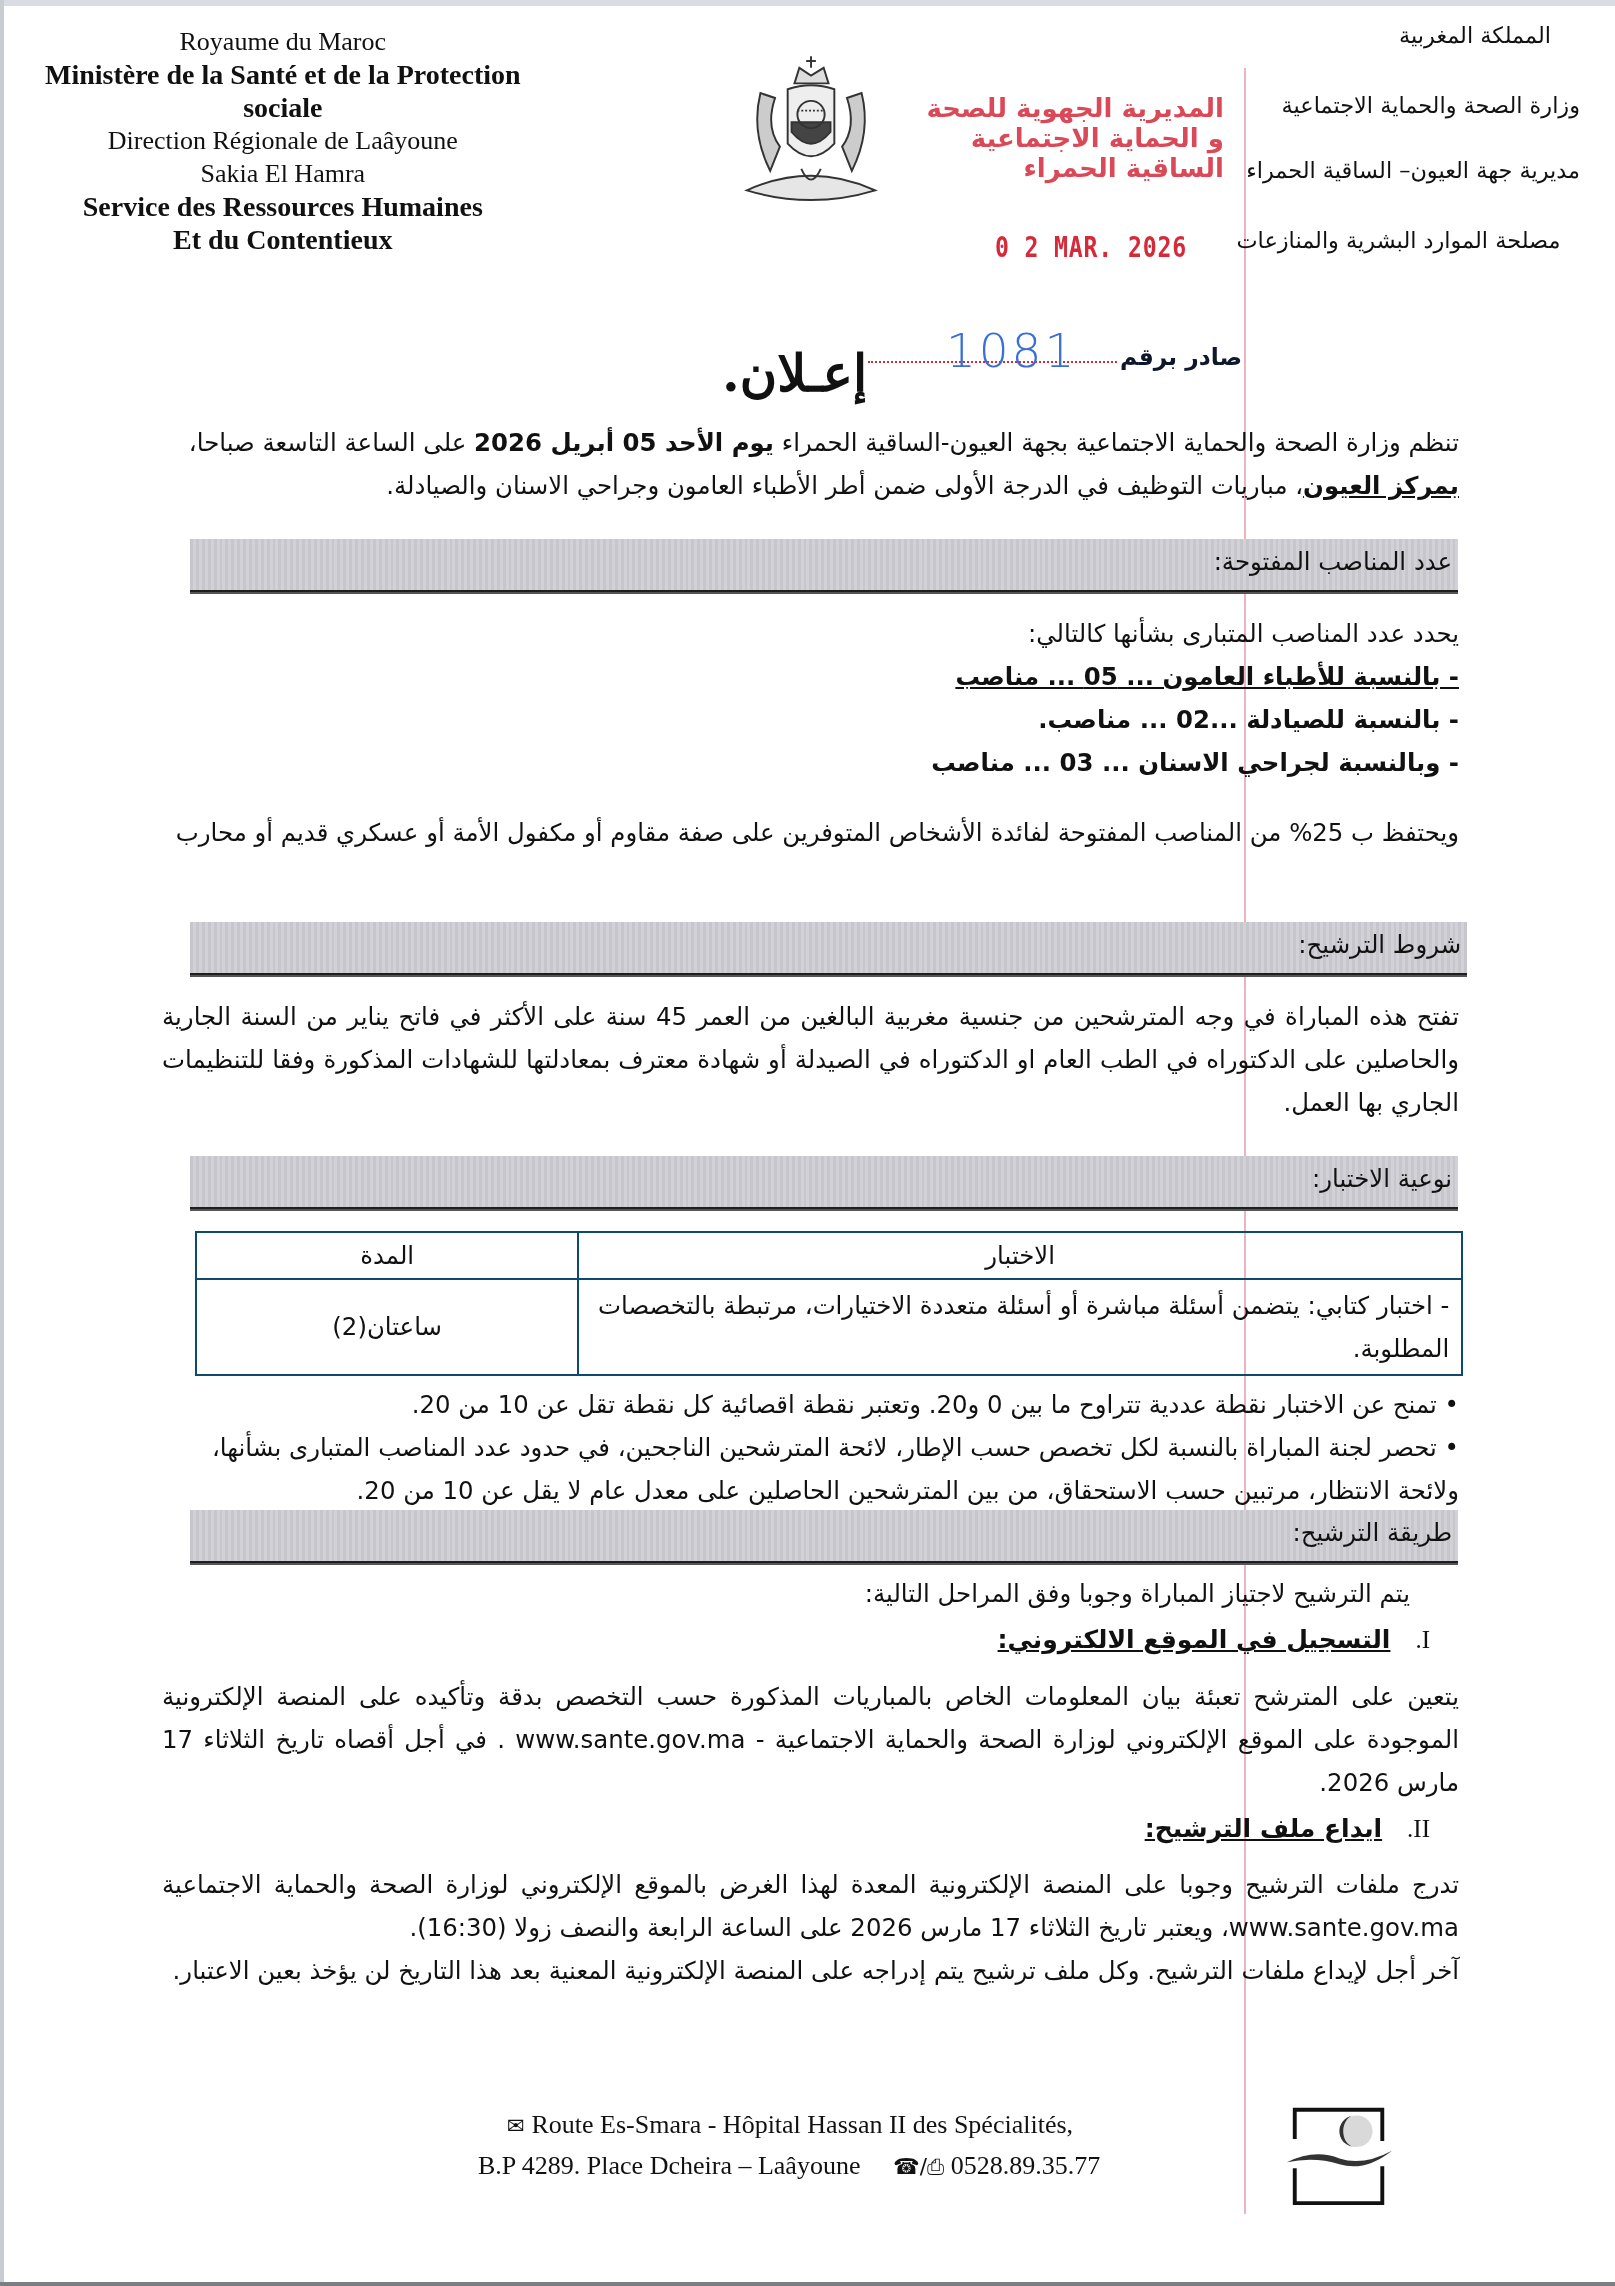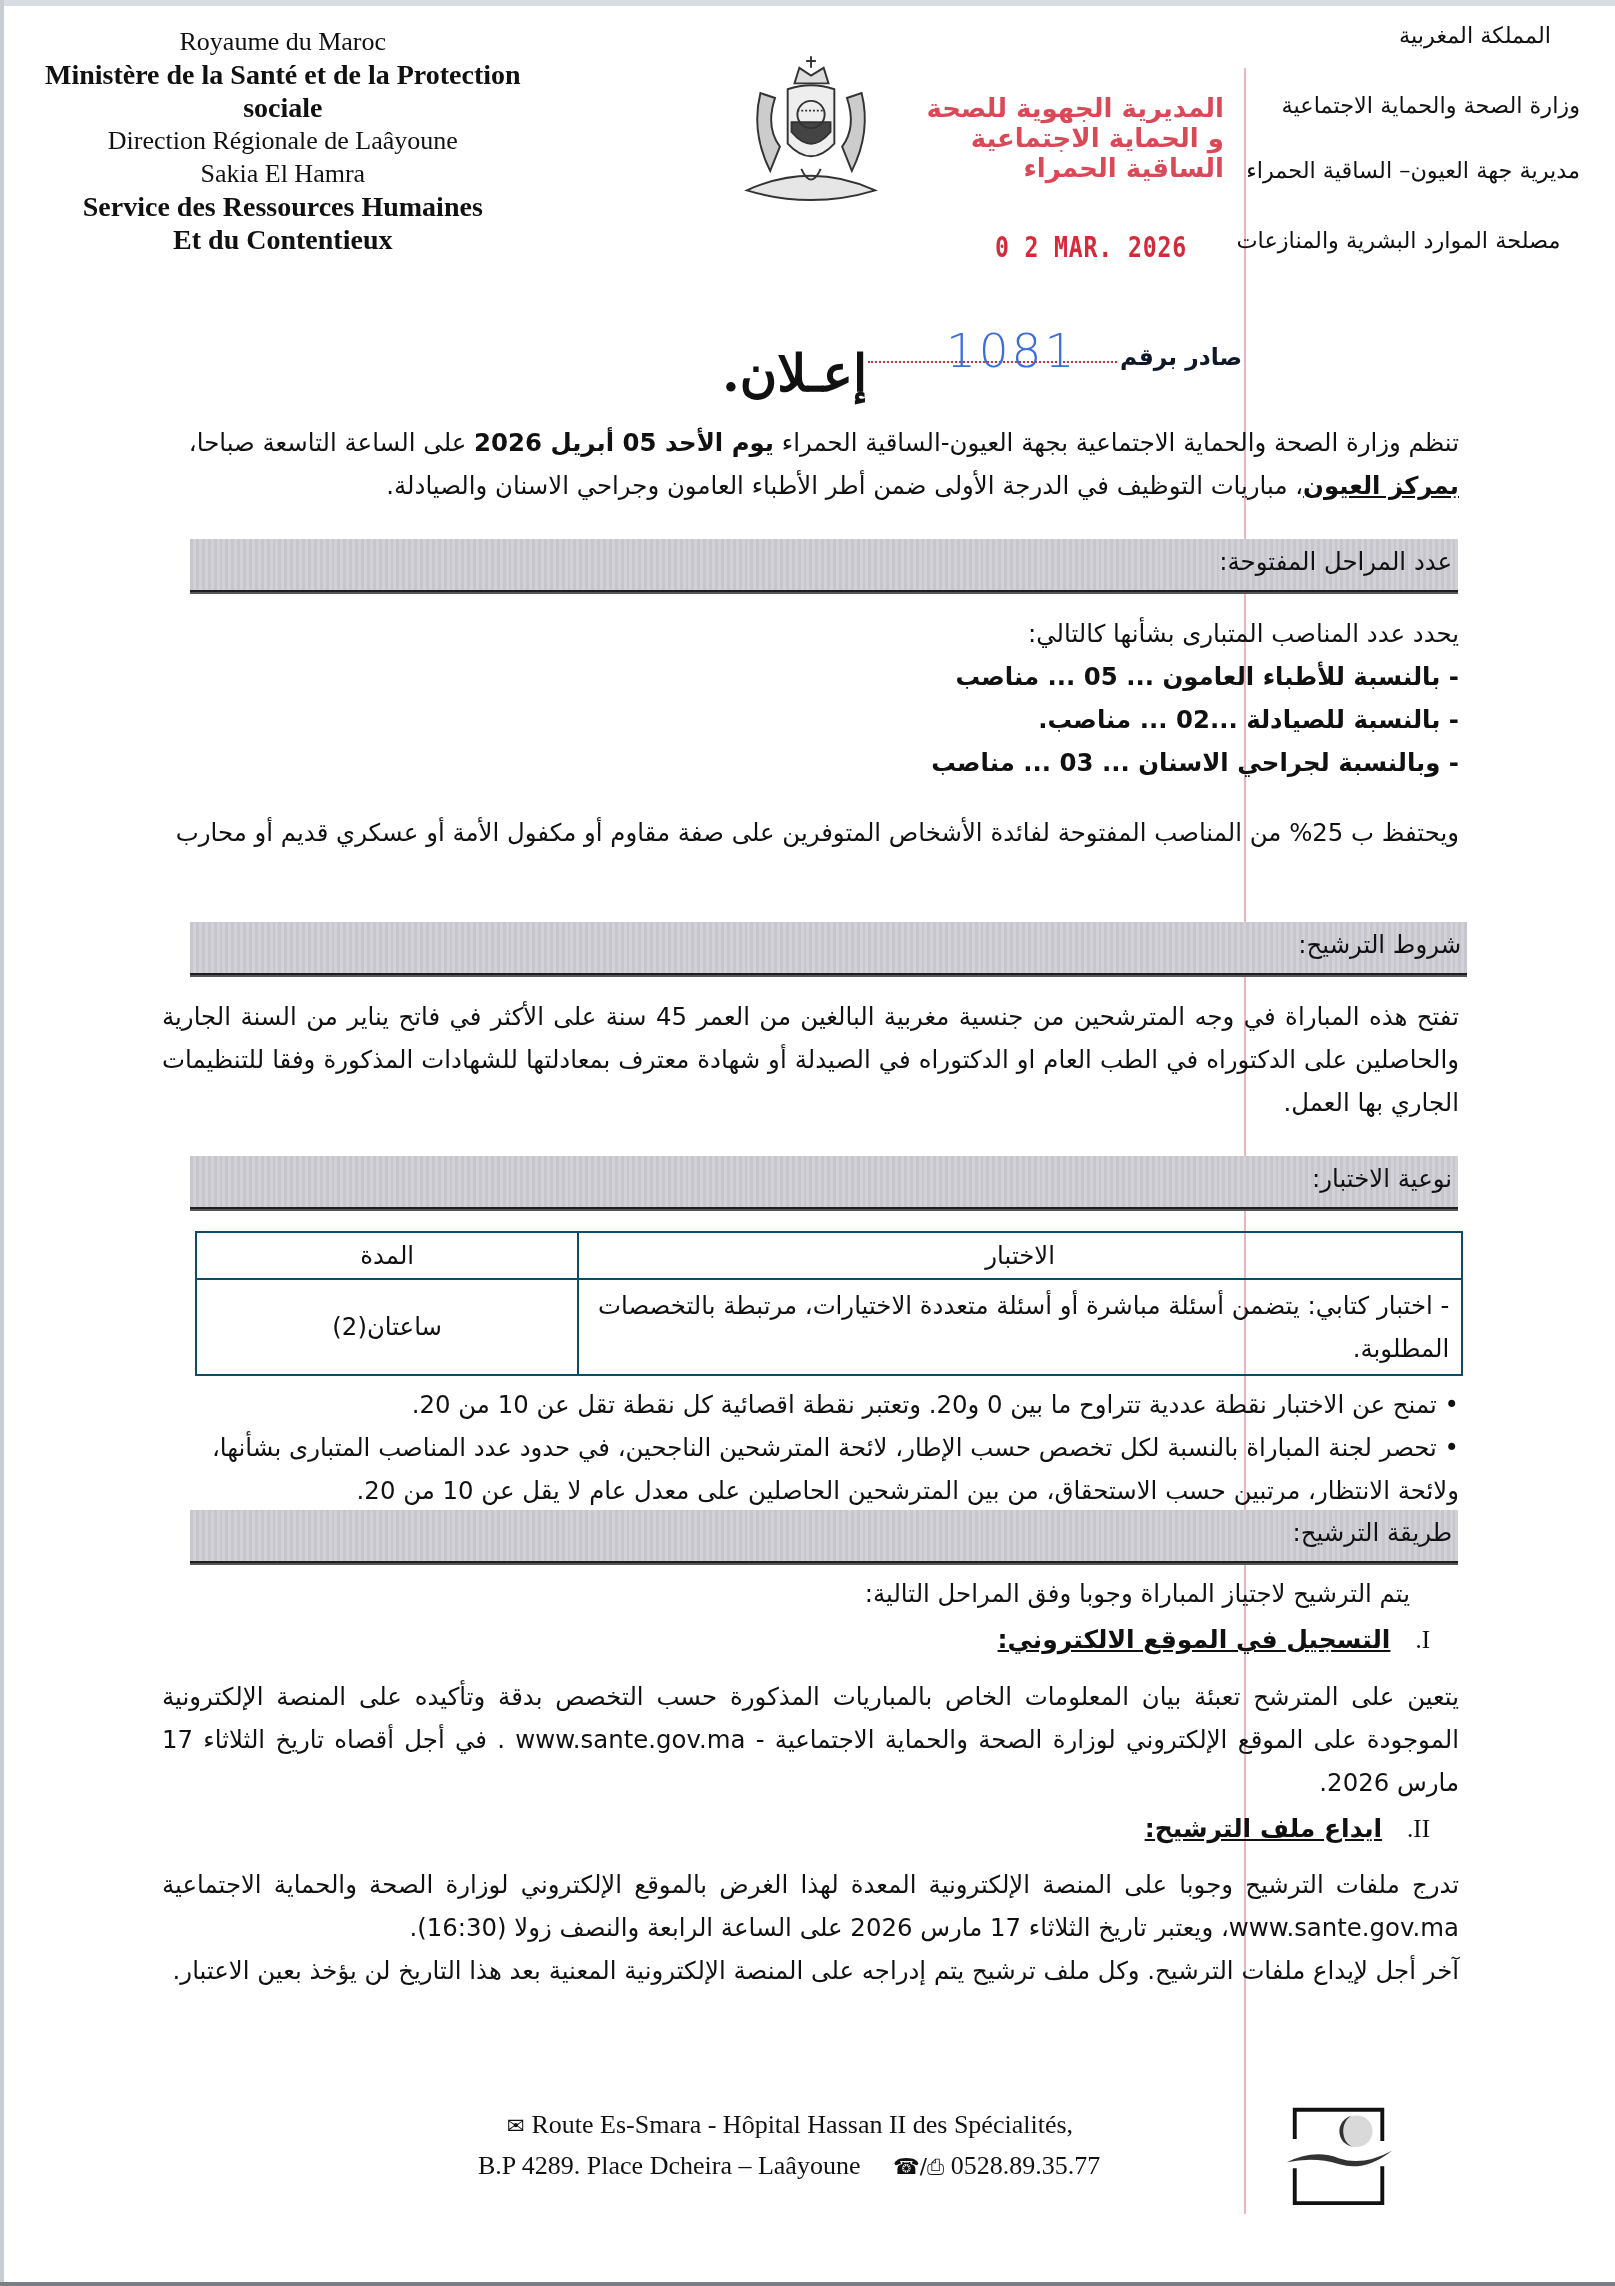--- a/index.html
+++ b/index.html
@@ -128,25 +128,25 @@
 <div class="para rtl" style="top:421px; width:1307px;">
   <div>
     <span>تنظم وزارة الصحة والحماية الاجتماعية بجهة العيون-الساقية الحمراء </span><b>يوم الأحد 05 أبريل 2026</b><span> على الساعة التاسعة صباحا،</span>
   </div>
   <div>
     <b class="u">بمركز العيون</b><span>، مباريات التوظيف في الدرجة الأولى ضمن أطر الأطباء العامون وجراحي الاسنان والصيادلة.</span>
   </div>
 </div>
 
 <div class="section-bar" style="top:539px;">
-  <span>عدد المراحل المفتوحة:</span>
+  <span>عدد المناصب المفتوحة:</span>
 </div>
 <div class="para rtl" style="top:612px; width:780px;">
   <div>يحدد عدد المناصب المتبارى بشأنها كالتالي:</div>
-  <div style="font-weight:bold;">- بالنسبة للأطباء العامون ... 05 ... مناصب</div>
+  <div style="font-weight:bold;text-decoration:underline;">- بالنسبة للأطباء العامون ... 05 ... مناصب</div>
   <div style="font-weight:bold;">- بالنسبة للصيادلة ...02 ... مناصب.</div>
   <div style="font-weight:bold;">- وبالنسبة لجراحي الاسنان ... 03 ... مناصب</div>
 </div>
 <div class="para rtl" style="top:811px; width:1307px;">
   <div>ويحتفظ ب 25% من المناصب المفتوحة لفائدة الأشخاص المتوفرين على صفة مقاوم أو مكفول الأمة أو عسكري قديم أو محارب</div>
 </div>
 
 <div class="section-bar" style="top:922px;padding-left:9px;">
   <span>شروط الترشيح:</span>
 </div>

